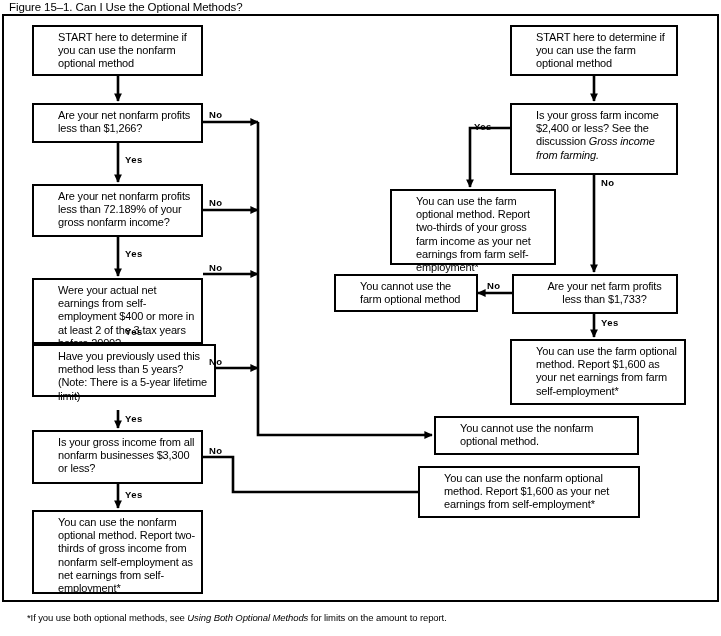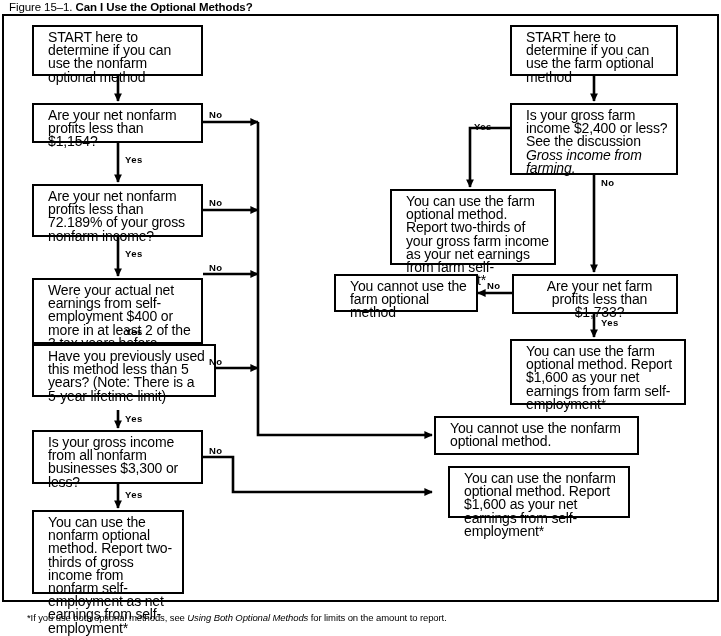--- a/index.html
+++ b/index.html
@@ -30,21 +30,21 @@
     font-size: 11.5px;
     line-height: 14px;
     white-space: nowrap;
     letter-spacing: -0.1px;
   }
   #figure-caption .fig-num {
     font-weight: normal;
     margin-left: 7px;
   }
   #figure-caption .fig-title {
-    font-weight: bold;
+    font-weight: normal;
   }
   
   #diagram-frame {
     position: absolute;
     left: 2px;
     top: 14px;
     width: 717px;
     height: 588px;
     border: 2px solid #000000;
     box-sizing: border-box;
@@ -57,23 +57,23 @@
     width: 721px;
     height: 636px;
     pointer-events: none;
   }
   
   .node {
     position: absolute;
     border: 2px solid #000000;
     background: #ffffff;
     box-sizing: border-box;
-    font-size: 14px;
+    font-size: 11px;
     line-height: 13.2px;
-    padding: 4px 5px 3px 14px;
+    padding: 4px 5px 3px 24px;
     letter-spacing: -0.15px;
   }
   .node .it {
     font-style: italic;
   }
   
   .edge-label {
     position: absolute;
     font-size: 9.5px;
     font-weight: bold;
@@ -143,48 +143,48 @@
 
       <path d="M594,314 L594,337" marker-end="url(#ah)"></path>
     </g>
   </svg>
 
   <div class="node" style="left:32px; top:25px; width:171px; height:51px;">
     <span>START here to determine if you can use the nonfarm optional method</span>
   </div>
 
   <div class="node" style="left:32px; top:103px; width:171px; height:40px;">
-    <span>Are your net nonfarm profits less than $1,154?</span>
+    <span>Are your net nonfarm profits less than $1,266?</span>
   </div>
 
   <div class="node" style="left:32px; top:184px; width:171px; height:53px;">
     <span>Are your net nonfarm profits less than 72.189% of your gross nonfarm income?</span>
   </div>
 
   <div class="node" style="left:32px; top:278px; width:171px; height:66px;">
     <span>Were your actual net earnings from self-employment $400 or more in at least 2 of the 3 tax years before 2000?</span>
   </div>
 
   <div class="node" style="left:32px; top:344px; width:184px; height:53px;">
     <span>Have you previously used this method less than 5 years? (Note: There is a 5-year lifetime limit)</span>
   </div>
 
   <div class="node" style="left:32px; top:430px; width:171px; height:54px;">
     <span>Is your gross income from all nonfarm businesses $3,300 or less?</span>
   </div>
 
-  <div class="node" style="left:32px; top:510px; width:152px; height:84px;">
+  <div class="node" style="left:32px; top:510px; width:171px; height:84px;">
     <span>You can use the nonfarm optional method. Report two-thirds of gross income from nonfarm self-employment as net earnings from self-employment*</span>
   </div>
 
   <div class="node" style="left:434px; top:416px; width:205px; height:39px;">
     <span>You cannot use the nonfarm optional method.</span>
   </div>
 
-  <div class="node" style="left:448px; top:466px; width:182px; height:52px;">
+  <div class="node" style="left:418px; top:466px; width:222px; height:52px;">
     <span>You can use the nonfarm optional method. Report $1,600 as your net earnings from self-employment*</span>
   </div>
 
   <div class="node" style="left:510px; top:25px; width:168px; height:51px;">
     <span>START here to determine if you can use the farm optional method</span>
   </div>
 
   <div class="node" style="left:510px; top:103px; width:168px; height:72px;">
     <span>Is your gross farm income $2,400 or less? See the discussion </span><span class="it">Gross income from farming.</span>
   </div>

